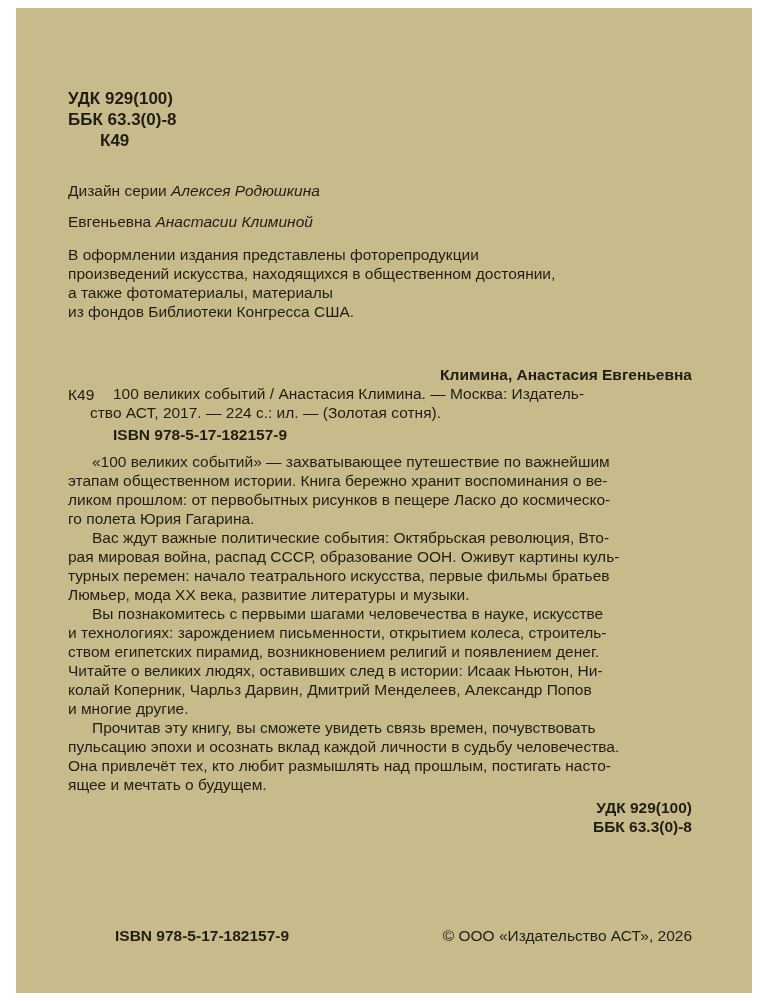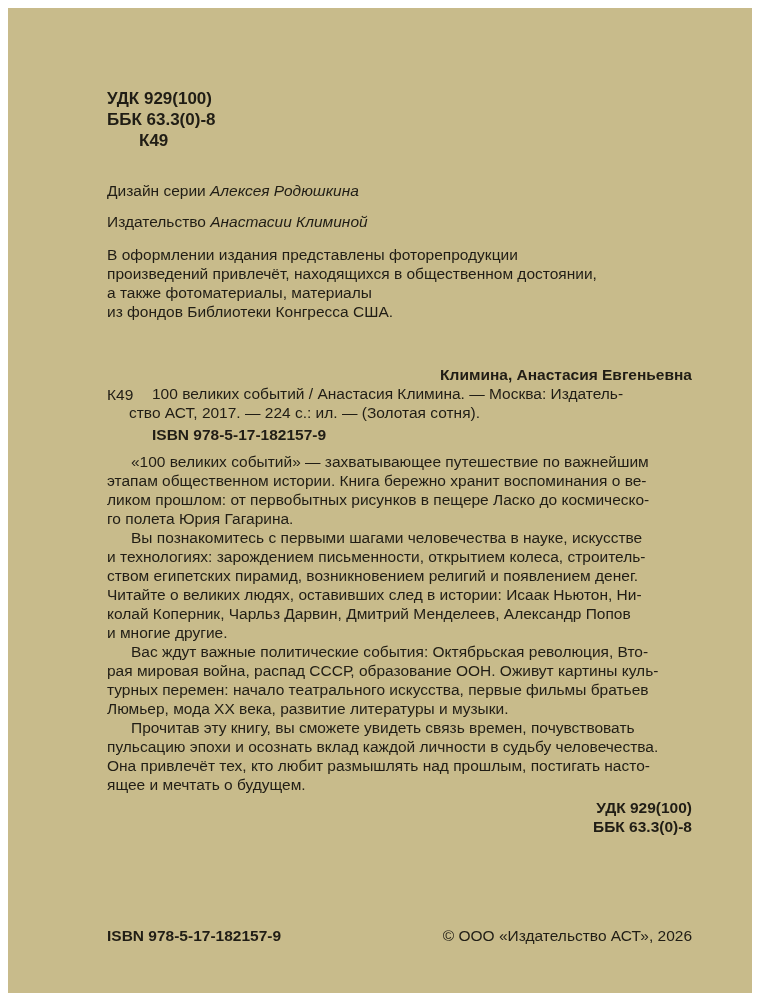--- a/index.html
+++ b/index.html
@@ -7,23 +7,24 @@
   body {
     background: var(--frame, #ffffff);
     font-family: "Liberation Sans", sans-serif;
     position: relative;
   }
   .page {
     position: absolute;
     inset: 8px;
     background: var(--page-bg, #c8bb8b);
     color: var(--ink, #201d15);
-    padding: 80px 60px 0 99px;
+    padding: 80px 60px 0 52px;
     font-size: 15.5px;
     line-height: 19px;
+    margin-left: 8px;
   }
   .pre { white-space: pre-line; }
   .it { font-style: italic; }
   .b  { font-weight: bold; }
 
   .top-codes { font-size: 17px; line-height: 21px; font-weight: bold; }
   .top-codes .k-index { padding-left: 32px; }
 
   .center-block { text-align: left; }
   .design-credit { margin-top: 30px; }
@@ -56,51 +57,51 @@
 <div class="page">
 
   <div class="top-codes">
     <div>УДК 929(100)</div>
     <div>ББК 63.3(0)-8</div>
     <div class="k-index">К49</div>
   </div>
 
   <div class="center-block design-credit"><span>Дизайн серии </span><span class="it">Алексея Родюшкина</span></div>
 
-  <div class="center-block compile-credit"><span>Издательство </span><span class="it">Анастасии Климиной</span></div>
+  <div class="center-block compile-credit"><span>Евгеньевна </span><span class="it">Анастасии Климиной</span></div>
 
 
   <div class="center-block photo-note pre">В оформлении издания представлены фоторепродукции
-произведений привлечёт, находящихся в общественном достоянии,
+произведений искусства, находящихся в общественном достоянии,
 а также фотоматериалы, материалы
 из фондов Библиотеки Конгресса США.</div>
 
   <div class="biblio">
     <div class="biblio-author">Климина, Анастасия Евгеньевна</div>
     <span class="biblio-index">К49</span>
     <div class="biblio-desc pre">100 великих событий / Анастасия Климина. — Москва: Издатель-
 ство АСТ, 2017. — 224 с.: ил. — (Золотая сотня).</div>
     <div class="biblio-isbn">ISBN 978-5-17-182157-9</div>
   </div>
 
   <div class="annotation">
     <div class="para pre">«100 великих событий» — захватывающее путешествие по важнейшим
 этапам общественном истории. Книга бережно хранит воспоминания о ве-
 ликом прошлом: от первобытных рисунков в пещере Ласко до космическо-
 го полета Юрия Гагарина.</div>
+    <div class="para pre">Вас ждут важные политические события: Октябрьская революция, Вто-
+рая мировая война, распад СССР, образование ООН. Оживут картины куль-
+турных перемен: начало театрального искусства, первые фильмы братьев
+Люмьер, мода XX века, развитие литературы и музыки.</div>
     <div class="para pre">Вы познакомитесь с первыми шагами человечества в науке, искусстве
 и технологиях: зарождением письменности, открытием колеса, строитель-
 ством египетских пирамид, возникновением религий и появлением денег.
 Читайте о великих людях, оставивших след в истории: Исаак Ньютон, Ни-
 колай Коперник, Чарльз Дарвин, Дмитрий Менделеев, Александр Попов
 и многие другие.</div>
-    <div class="para pre">Вас ждут важные политические события: Октябрьская революция, Вто-
-рая мировая война, распад СССР, образование ООН. Оживут картины куль-
-турных перемен: начало театрального искусства, первые фильмы братьев
-Люмьер, мода XX века, развитие литературы и музыки.</div>
     <div class="para pre">Прочитав эту книгу, вы сможете увидеть связь времен, почувствовать
 пульсацию эпохи и осознать вклад каждой личности в судьбу человечества.
 Она привлечёт тех, кто любит размышлять над прошлым, постигать насто-
 ящее и мечтать о будущем.</div>
   </div>
 
   <div class="bottom-codes">
     <div>УДК 929(100)</div>
     <div>ББК 63.3(0)-8</div>
   </div>

